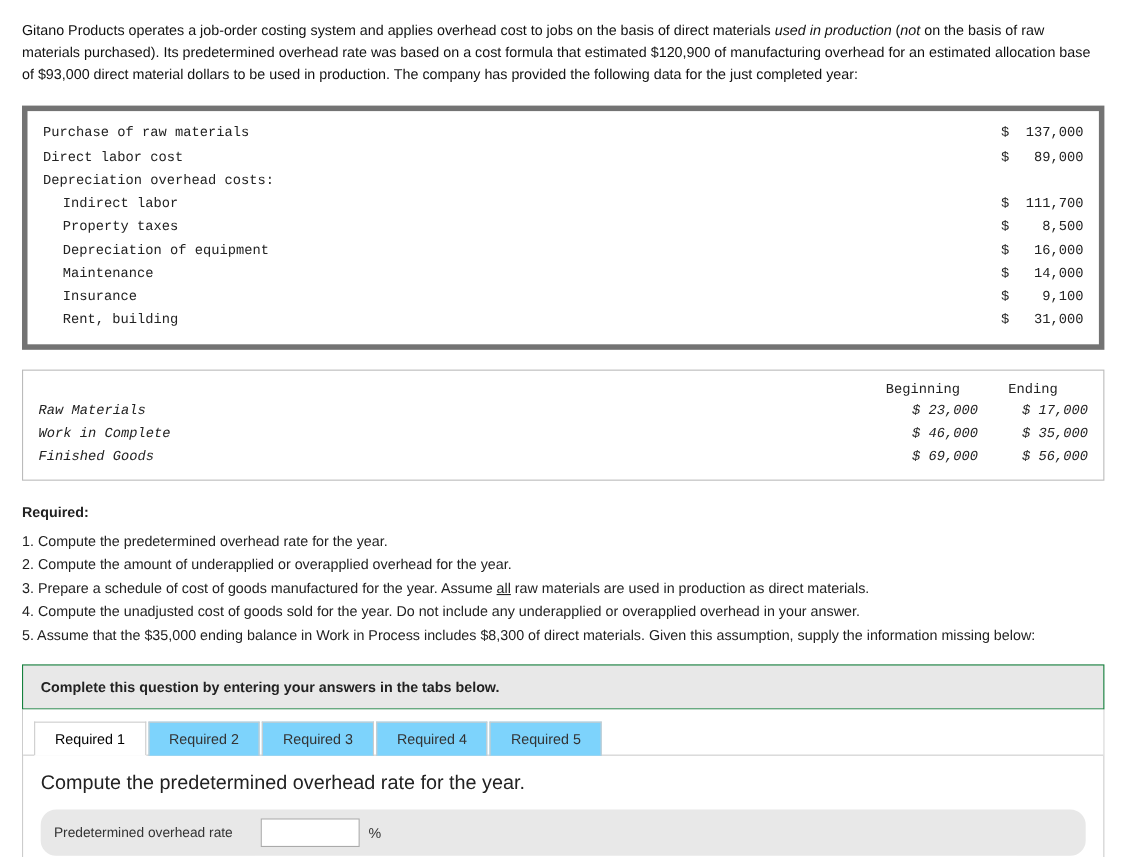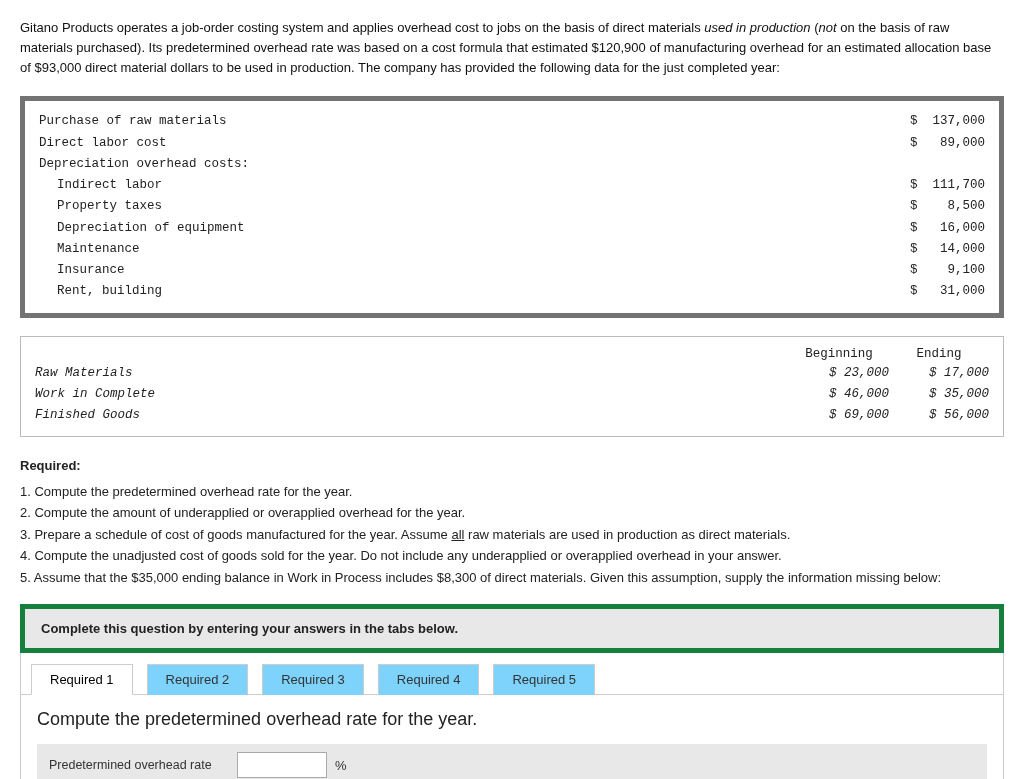--- a/index.html
+++ b/index.html
@@ -61,38 +61,38 @@
     .required-section {
       margin-bottom: 16px;
       font-size: 13px;
       line-height: 1.65;
     }
     .required-section .req-title { font-weight: bold; margin-bottom: 4px; }
 
     
     .complete-box {
       background: #e8e8e8;
-      border: 5px solid #15803d;
+      border: 1px solid #15803d;
       padding: 12px 16px;
       margin-bottom: 0;
       font-weight: bold;
       font-size: 13px;
     }
 
     
     .tabs-container {
       border: 1px solid #ccc;
       border-top: none;
     }
     .tabs-row {
       display: flex;
       border-bottom: 1px solid #ccc;
       background: #fff;
       padding: 10px 10px 0 10px;
-      gap: 14px;
+      gap: 2px;
     }
     .tab {
       padding: 7px 18px;
       border: 1px solid #ccc;
       border-bottom: none;
       cursor: pointer;
       font-size: 13px;
       background: #7dd3fc;
       color: #333;
       position: relative;
@@ -114,20 +114,21 @@
     }
 
     
     .input-row {
       display: flex;
       align-items: center;
       gap: 8px;
       background: #e8e8e8;
       padding: 8px 12px;
       margin-bottom: 0;
+      border-radius: 14px;
     }
     .input-label {
       font-size: 12.5px;
       color: #333;
       min-width: 180px;
     }
     .input-field {
       width: 90px;
       height: 26px;
       border: 1px solid #aaa;

